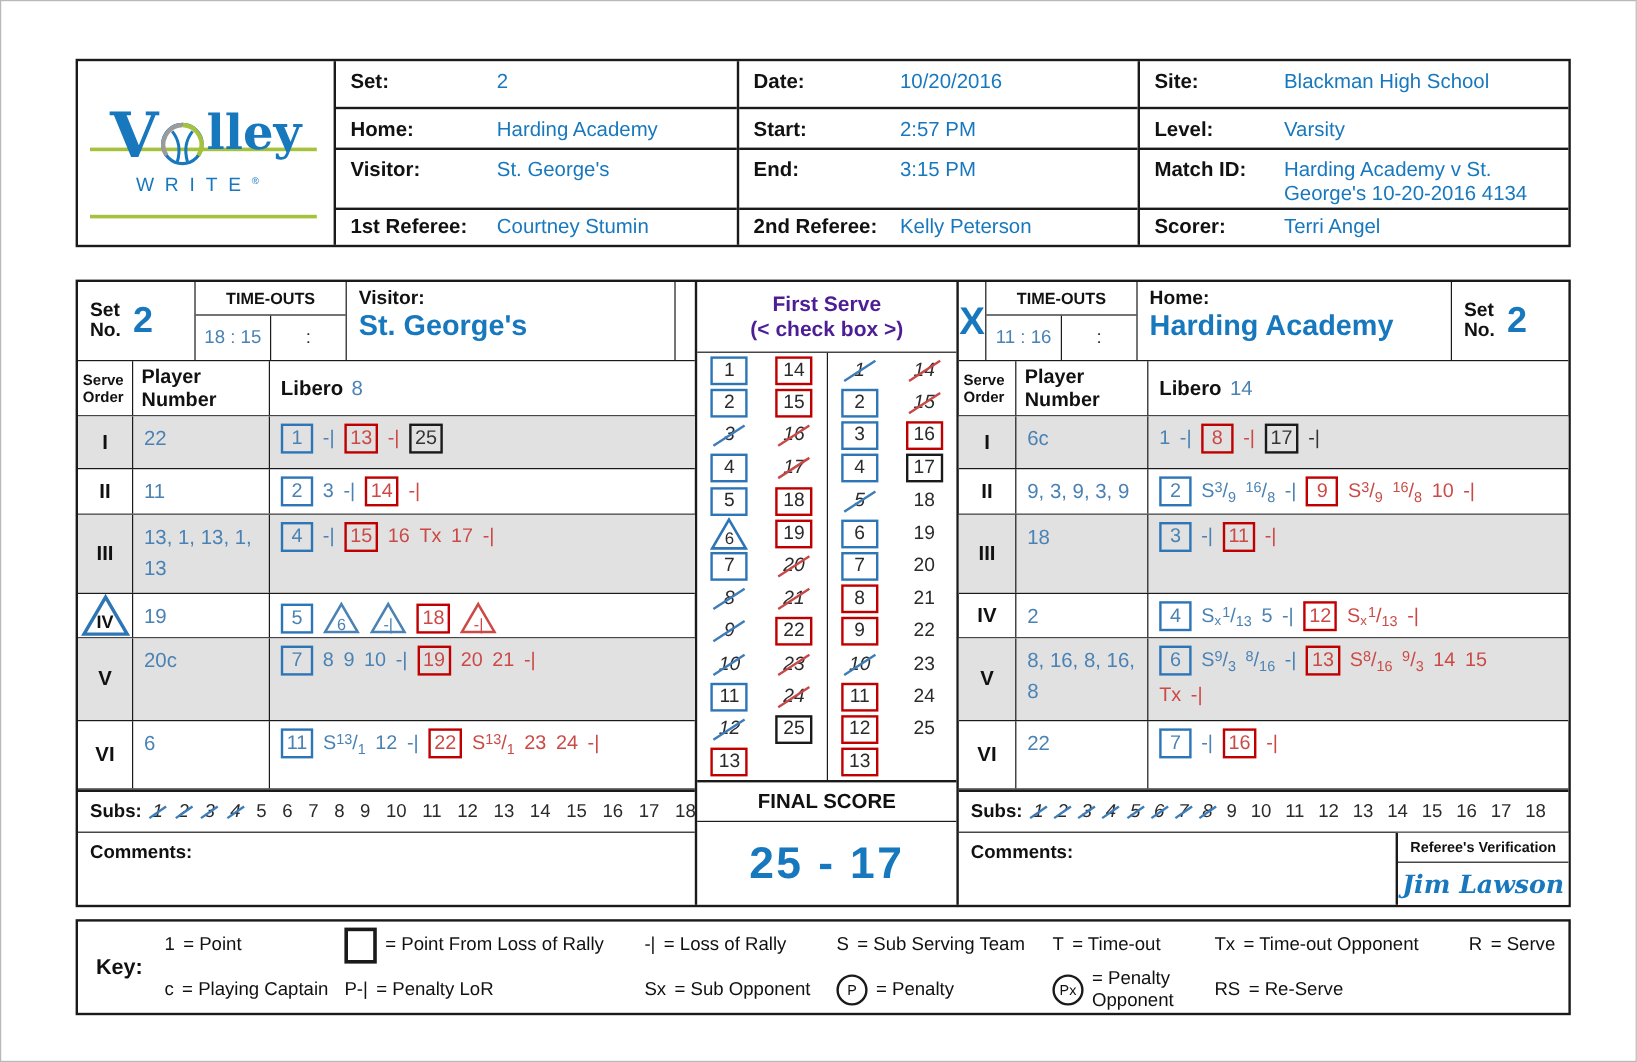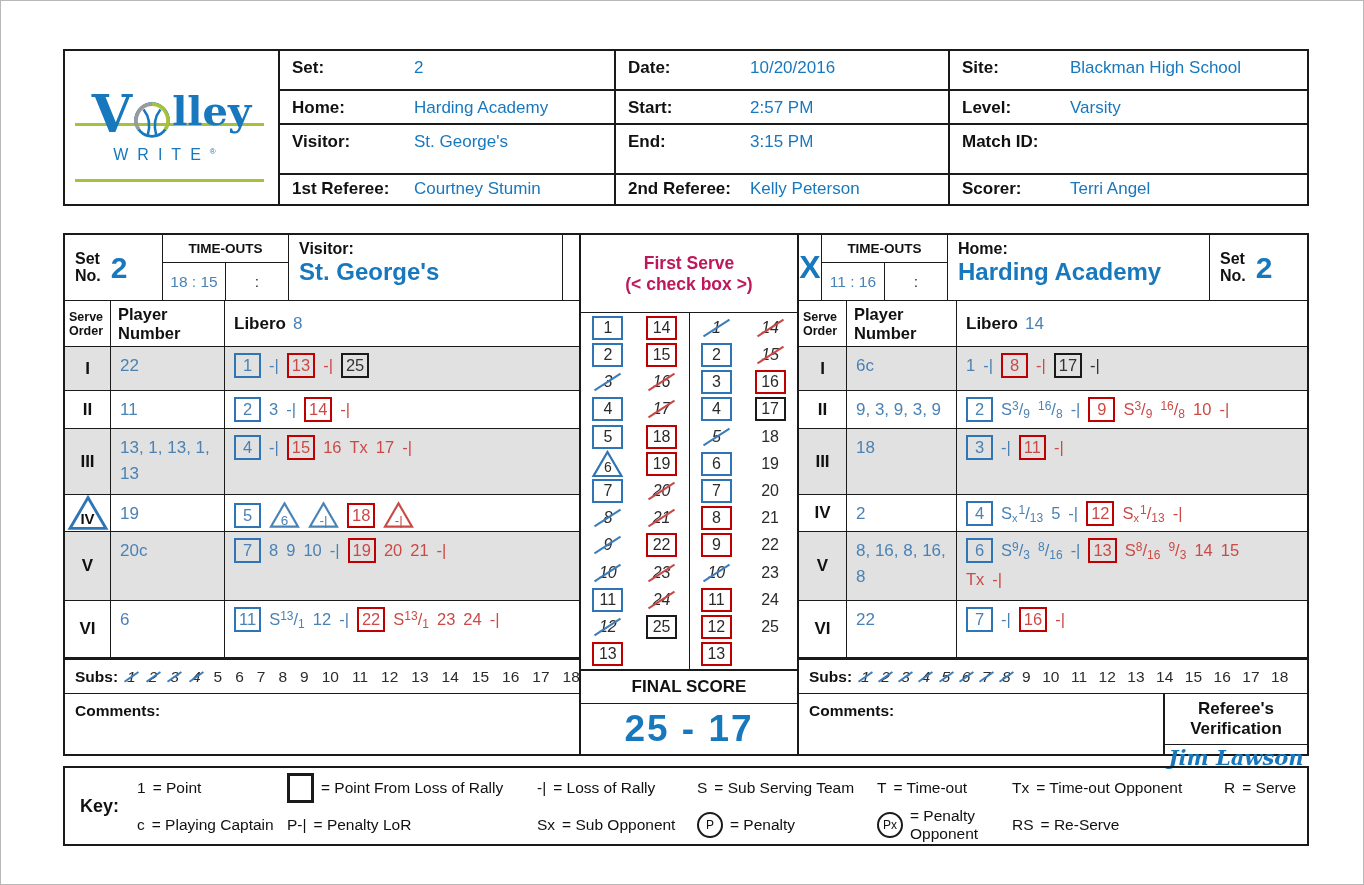--- a/index.html
+++ b/index.html
@@ -93,21 +93,21 @@
   .tok.tri .tt { position:relative; font-size:13.5px; top:5px; }
   .frac sup { font-size:12px; position:relative; top:-4px; }
   .frac sub { font-size:12px; position:relative; top:4px; }
   .frac .sx { font-size:11px; position:relative; top:4px; margin-right:1px; }
 
   .ordtri { position:relative; width:42px; height:36px; display:flex; align-items:center; justify-content:center; }
   .ordtri svg { position:absolute; inset:0; width:100%; height:100%; }
   .ordtri .tt { position:relative; top:5px; font-size:15px; font-weight:bold; color:#111; }
 
   
-  .cphead { height:78px; border-bottom:1.5px solid #1a1a1a; display:flex; flex-direction:column; align-items:center; justify-content:center; font-weight:bold; font-size:17.5px; line-height:1.2; color:#be185d; }
+  .cphead { height:59px; border-bottom:1.5px solid #1a1a1a; display:flex; flex-direction:column; align-items:center; justify-content:center; font-weight:bold; font-size:17.5px; line-height:1.2; color:#4c1d95; }
   .cgrid { height:356px; display:flex; }
   .chalf { flex:1; display:grid; grid-template-columns:1fr 1fr; grid-template-rows:repeat(13, 1fr); grid-auto-flow:column; align-items:center; justify-items:center; padding:1px 0; }
   .chalf.v { border-right:1.5px solid #1a1a1a; }
   .cn { position:relative; display:flex; align-items:center; justify-content:center; width:31px; height:24px; font-size:16px; color:#2b2b2b; }
   .cn.m-box { border:2.2px solid #1a1a1a; }
   .cn.bc-b { border-color:#2E75B6; }
   .cn.bc-r { border-color:#C00000; }
   .cn.bc-k { border-color:#1a1a1a; }
   .cn.m-slash { font-style:italic; }
   .cn .sl-line { position:absolute; left:0; width:31px; top:11px; height:2px; transform:rotate(-33deg); }
@@ -121,21 +121,21 @@
   
   .subs { height:35px; flex:none; border-top:2px solid #1a1a1a; display:flex; align-items:center; padding-left:10px; }
   .subs .slabel { font-weight:bold; font-size:15.5px; margin-right:9px; color:#111; }
   .sub-n { position:relative; font-size:15.5px; margin-right:13px; color:#2b2b2b; }
   .hpanel .sub-n { margin-right:11.5px; }
   .sub-n.x { font-style:italic; }
   .sub-n .sl-line { position:absolute; left:-4px; right:-4px; top:45%; height:2px; background:#3C7CB8; transform:rotate(-35deg); }
   .comments { flex:1; border-top:1.5px solid #1a1a1a; position:relative; padding:8px 0 0 10px; }
   .comments .clabel { font-weight:bold; font-size:15.5px; color:#111; }
   .refbox { position:absolute; top:0; right:0; bottom:0; width:144px; border-left:2px solid #1a1a1a; display:flex; flex-direction:column; background:#fff; }
-  .refbox .rlabel { font-size:17px; font-weight:bold; text-align:center; border-bottom:1.5px solid #1a1a1a; padding:5px 2px; color:#111; }
+  .refbox .rlabel { font-size:12px; font-weight:bold; text-align:center; border-bottom:1.5px solid #1a1a1a; padding:5px 2px; color:#111; }
   .refbox .rsig { flex:1; display:flex; align-items:center; justify-content:center; font-family:"DejaVu Serif", serif; font-style:italic; font-weight:bold; color:#1878BE; font-size:21px; }
 
   
   .keysec { position:absolute; left:62px; top:765px; width:1246px; height:80px; border:2px solid #1a1a1a; display:flex; align-items:center; }
   .klabel { width:72px; padding-left:15px; font-weight:bold; font-size:18px; color:#111; }
   .kgrid { flex:1; display:grid; grid-template-columns:150px 250px 160px 180px 135px 212px auto; }
   .kitem { display:flex; align-items:center; gap:7px; font-size:15.5px; height:37px; color:#111; }
   .ksym { white-space:nowrap; }
   .ksq { width:27px; height:30px; border:3px solid #1a1a1a; flex:none; }
   .ktri { flex:none; display:flex; }
@@ -206,20 +206,21 @@
           <div class="hrow">
             <span class="hlabel">Site:</span>
             <span class="hvalue">Blackman High School</span>
           </div>
           <div class="hrow">
             <span class="hlabel">Level:</span>
             <span class="hvalue">Varsity</span>
           </div>
           <div class="hrow">
             <span class="hlabel">Match ID:</span>
+            <span class="hvalue">Harding Academy v St. George's 10-20-2016 4134</span>
           </div>
           <div class="hrow">
             <span class="hlabel">Scorer:</span>
             <span class="hvalue">Terri Angel</span>
           </div>
         </div>
       </div>
   </div>
 
   <div class="sheet">

